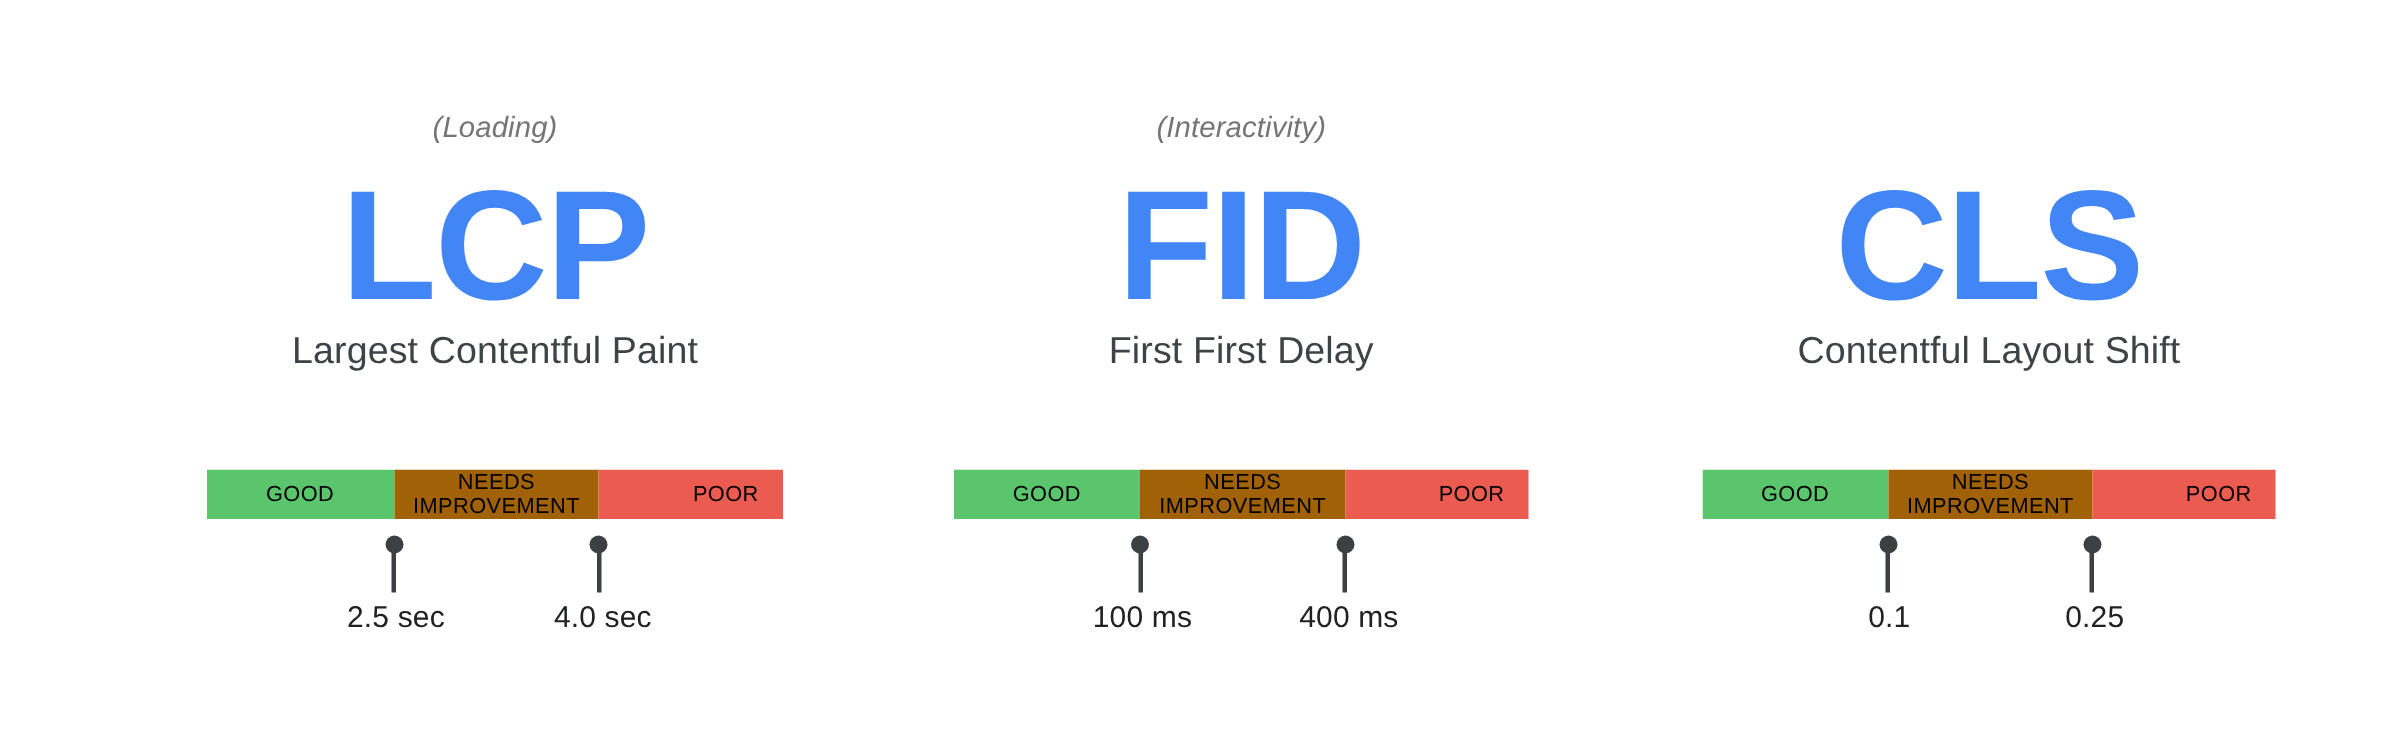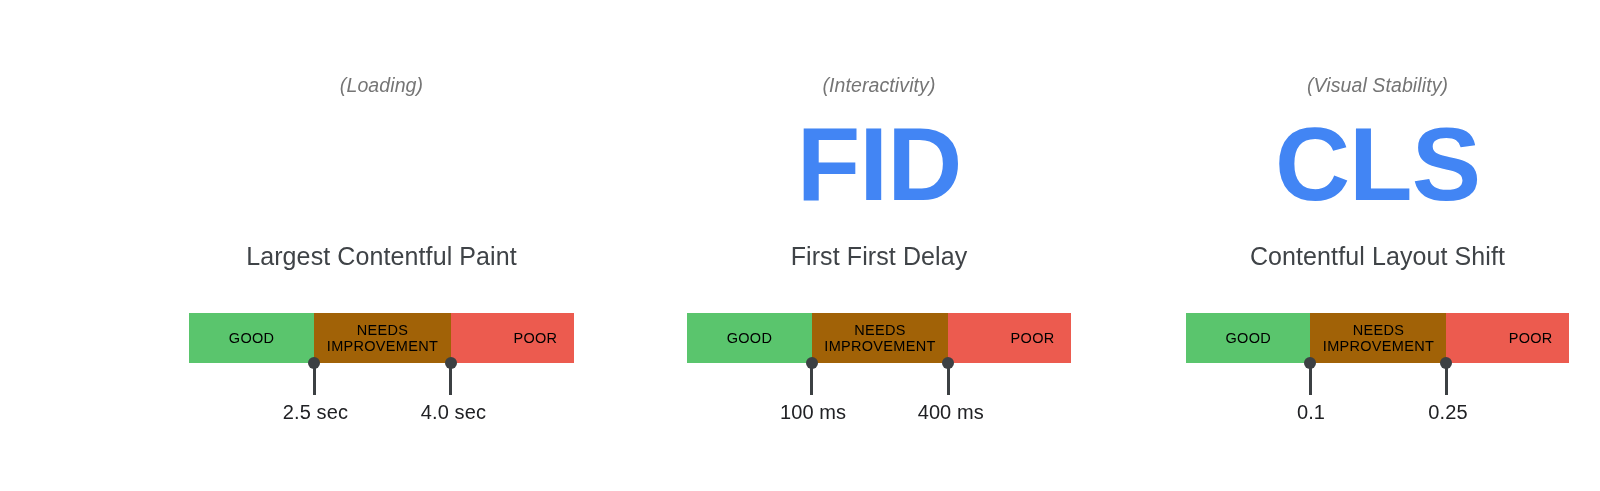--- a/index.html
+++ b/index.html
@@ -15,21 +15,21 @@
     -webkit-font-smoothing: antialiased;
   }
 
   .board {
     position: relative;
     width: 1600px;
     height: 491px;
     display: flex;
     flex-direction: row;
     align-items: flex-start;
-    justify-content: flex-end;
+    justify-content: center;
   }
 
   
   .metric {
     position: relative;
     width: 499px;
     height: 491px;
     box-sizing: border-box;
     flex: 0 0 auto;
   }
@@ -64,38 +64,38 @@
     text-align: center;
     font-size: 104px;
     line-height: 112px;
     font-weight: 700;
     color: #4285f4;
     letter-spacing: -1px;
   }
 
   .fullname {
     position: absolute;
-    top: 240px;
+    top: 218px;
     left: 0;
     right: 0;
     text-align: center;
     font-size: 25px;
     line-height: 32px;
     font-weight: 400;
     color: #3f4347;
     letter-spacing: 0.1px;
   }
 
   
   .bar-wrap {
     position: absolute;
     top: 313px;
     left: 0;
     right: 0;
-    height: 50px;
+    height: 33px;
   }
   .bar {
     position: absolute;
     inset: 0;
     display: flex;
     flex-direction: row;
     overflow: hidden;
   }
   .seg {
     display: flex;
@@ -162,20 +162,21 @@
   .marker.t1 .value { transform: translateX(-46%); }
 </style>
 </head>
 <body>
 
 <div class="board">
 
   <div class="metric m0">
     <div class="metric-inner">
       <div class="category">(Loading)</div>
+      <div class="acronym">LCP</div>
       <div class="fullname">Largest Contentful Paint</div>
 
       <div class="bar-wrap">
         <div class="bar">
           <div class="seg good">GOOD</div>
           <div class="seg needs">NEEDS
 IMPROVEMENT</div>
           <div class="seg poor">POOR</div>
         </div>
       </div>
@@ -220,21 +221,20 @@
           <div class="dot"></div>
           <div class="stem"></div>
           <div class="value">400 ms</div>
         </div>
       </div>
     </div>
   </div>
 
   <div class="metric m2">
     <div class="metric-inner">
-      <div class="category">(Visual Stability)</div>
       <div class="acronym">CLS</div>
       <div class="fullname">Contentful Layout Shift</div>
 
       <div class="bar-wrap">
         <div class="bar">
           <div class="seg good">GOOD</div>
           <div class="seg needs">NEEDS
 IMPROVEMENT</div>
           <div class="seg poor">POOR</div>
         </div>

